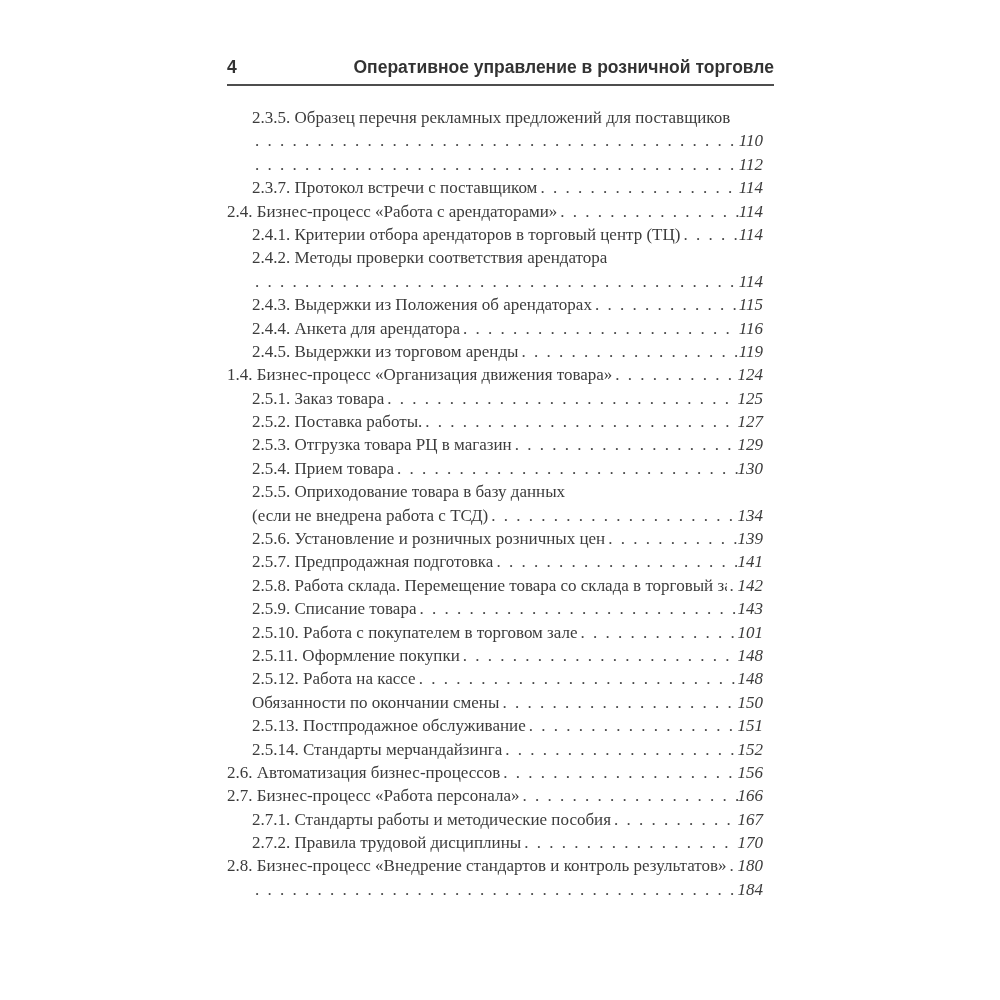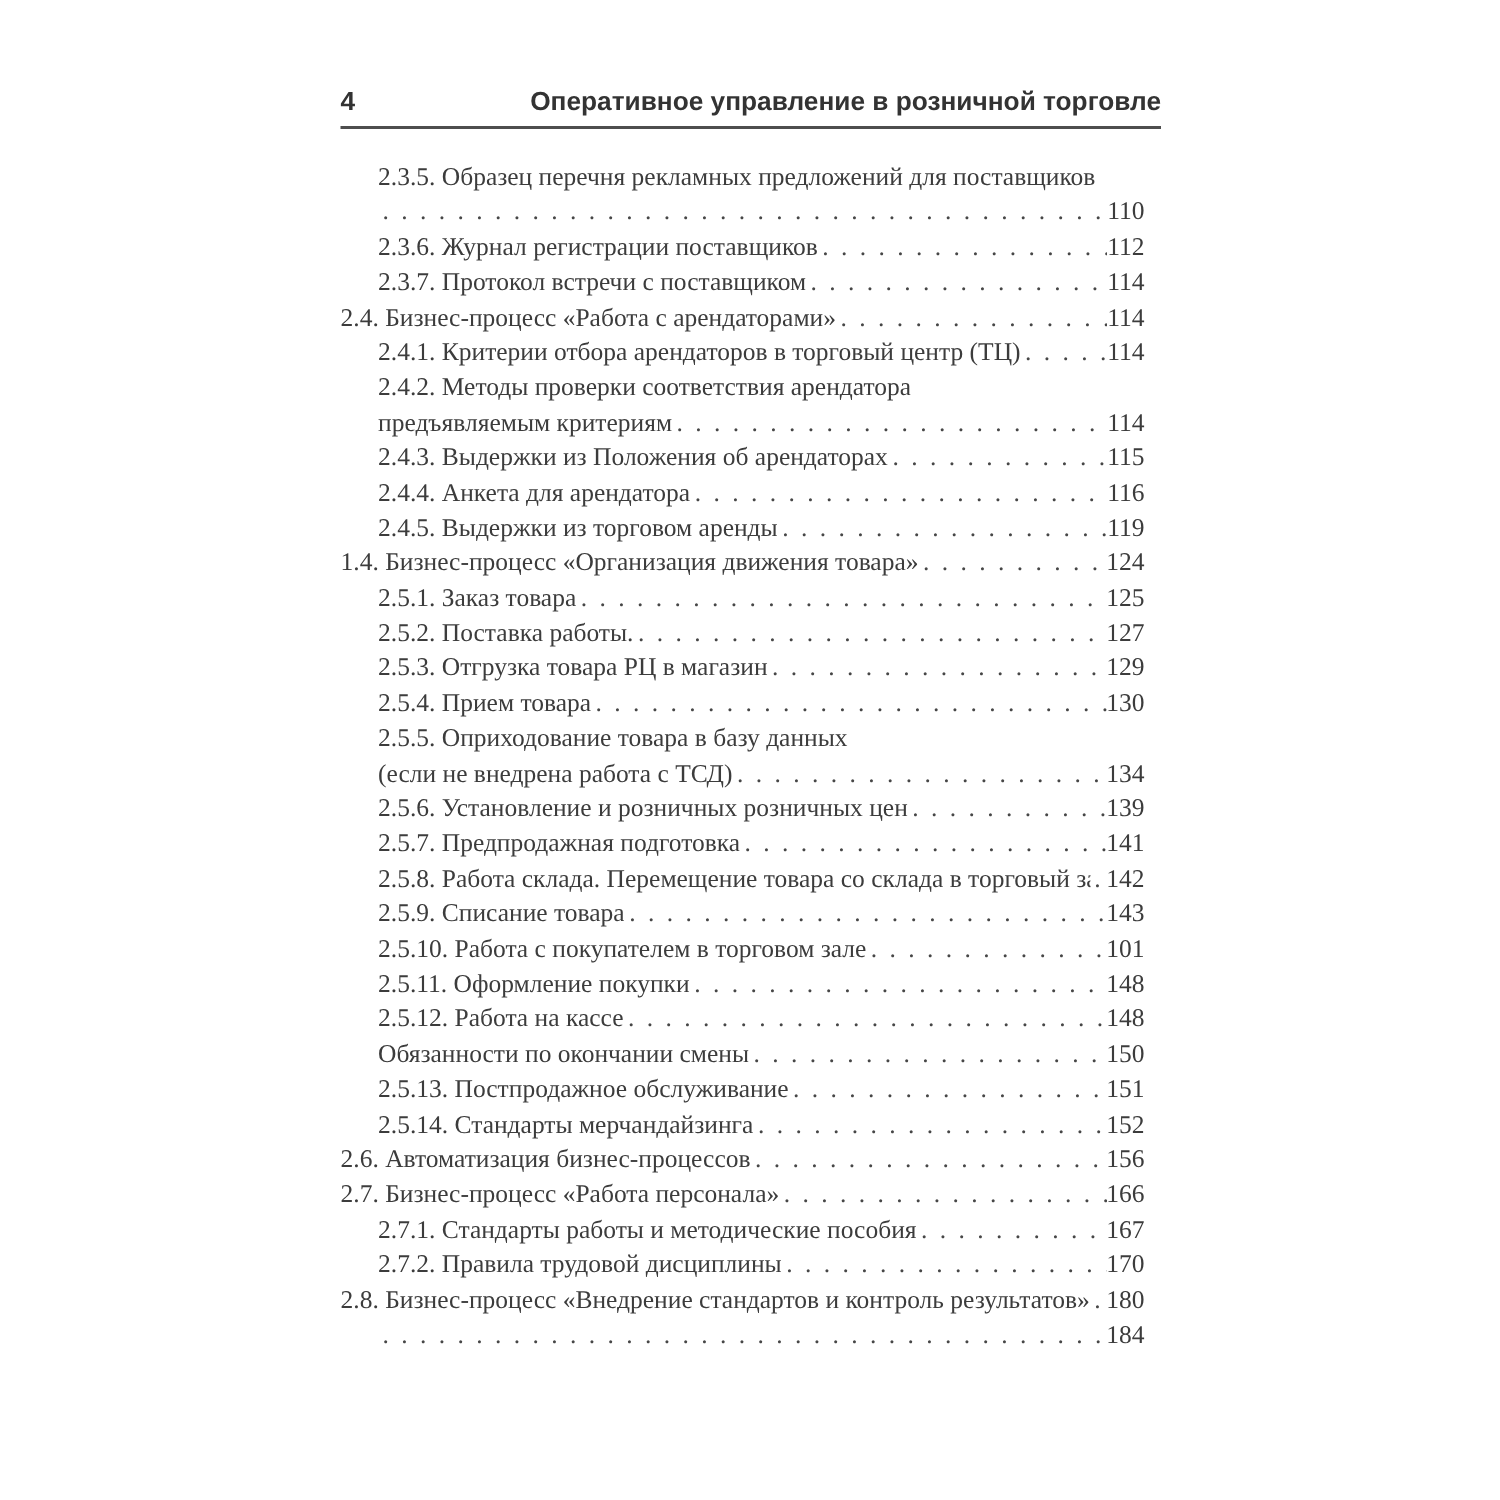--- a/index.html
+++ b/index.html
@@ -32,21 +32,21 @@
   }
   .header .pagenum { letter-spacing: 0.5px; }
   .toc {
     position: absolute;
     left: 227px;
     top: 106px;
     width: 547px;
   }
   .row {
     display: flex;
-    align-items: flex-start;
+    align-items: flex-end;
     height: 23.4px;
     line-height: 23.4px;
     font-size: 17px;
     color: #3c3c3c;
     padding-right: 11px;
     box-sizing: border-box;
   }
   .row.sub { padding-left: 25px; }
   .row .text {
     white-space: nowrap;
@@ -59,40 +59,40 @@
     white-space: nowrap;
     letter-spacing: 2px;
     color: #464646;
     margin-left: 3px;
     min-width: 8px;
   }
   .row .num {
     flex: 0 0 auto;
     white-space: nowrap;
     color: #3c3c3c;
+    font-style: italic;
   }
 </style>
 </head>
 <body>
 
 <div class="page">
   <div class="header">
     <span class="pagenum">4</span>
     <span class="running-title">Оперативное управление в розничной торговле</span>
   </div>
   <div class="toc" id="toc">
       <div class="row sub">
         <span class="text">2.3.5. Образец перечня рекламных предложений для поставщиков</span>
       </div>
       <div class="row sub">
         <span class="dots">. . . . . . . . . . . . . . . . . . . . . . . . . . . . . . . . . . . . . . . . . . . . . . . . . . . . . . . . . . . . . . . . . . . . . . . . . . . . . . . . . . . . . . . . . . . . . . . . . . . . . . . . . . . . . . . . . . . . . . . . </span>
         <span class="num">110</span>
       </div>
       <div class="row sub">
-        <span class="text">2.3.6. Журнал регистрации поставщиков</span>
         <span class="dots">. . . . . . . . . . . . . . . . . . . . . . . . . . . . . . . . . . . . . . . . . . . . . . . . . . . . . . . . . . . . . . . . . . . . . . . . . . . . . . . . . . . . . . . . . . . . . . . . . . . . . . . . . . . . . . . . . . . . . . . . </span>
         <span class="num">112</span>
       </div>
       <div class="row sub">
         <span class="text">2.3.7. Протокол встречи с поставщиком</span>
         <span class="dots">. . . . . . . . . . . . . . . . . . . . . . . . . . . . . . . . . . . . . . . . . . . . . . . . . . . . . . . . . . . . . . . . . . . . . . . . . . . . . . . . . . . . . . . . . . . . . . . . . . . . . . . . . . . . . . . . . . . . . . . . </span>
         <span class="num">114</span>
       </div>
       <div class="row">
         <span class="text">2.4. Бизнес-процесс «Работа с арендаторами»</span>
@@ -101,21 +101,20 @@
       </div>
       <div class="row sub">
         <span class="text">2.4.1. Критерии отбора арендаторов в торговый центр (ТЦ)</span>
         <span class="dots">. . . . . . . . . . . . . . . . . . . . . . . . . . . . . . . . . . . . . . . . . . . . . . . . . . . . . . . . . . . . . . . . . . . . . . . . . . . . . . . . . . . . . . . . . . . . . . . . . . . . . . . . . . . . . . . . . . . . . . . . </span>
         <span class="num">114</span>
       </div>
       <div class="row sub">
         <span class="text">2.4.2. Методы проверки соответствия арендатора</span>
       </div>
       <div class="row sub">
-        <span class="text">предъявляемым критериям</span>
         <span class="dots">. . . . . . . . . . . . . . . . . . . . . . . . . . . . . . . . . . . . . . . . . . . . . . . . . . . . . . . . . . . . . . . . . . . . . . . . . . . . . . . . . . . . . . . . . . . . . . . . . . . . . . . . . . . . . . . . . . . . . . . . </span>
         <span class="num">114</span>
       </div>
       <div class="row sub">
         <span class="text">2.4.3. Выдержки из Положения об арендаторах</span>
         <span class="dots">. . . . . . . . . . . . . . . . . . . . . . . . . . . . . . . . . . . . . . . . . . . . . . . . . . . . . . . . . . . . . . . . . . . . . . . . . . . . . . . . . . . . . . . . . . . . . . . . . . . . . . . . . . . . . . . . . . . . . . . . </span>
         <span class="num">115</span>
       </div>
       <div class="row sub">
         <span class="text">2.4.4. Анкета для арендатора</span>

